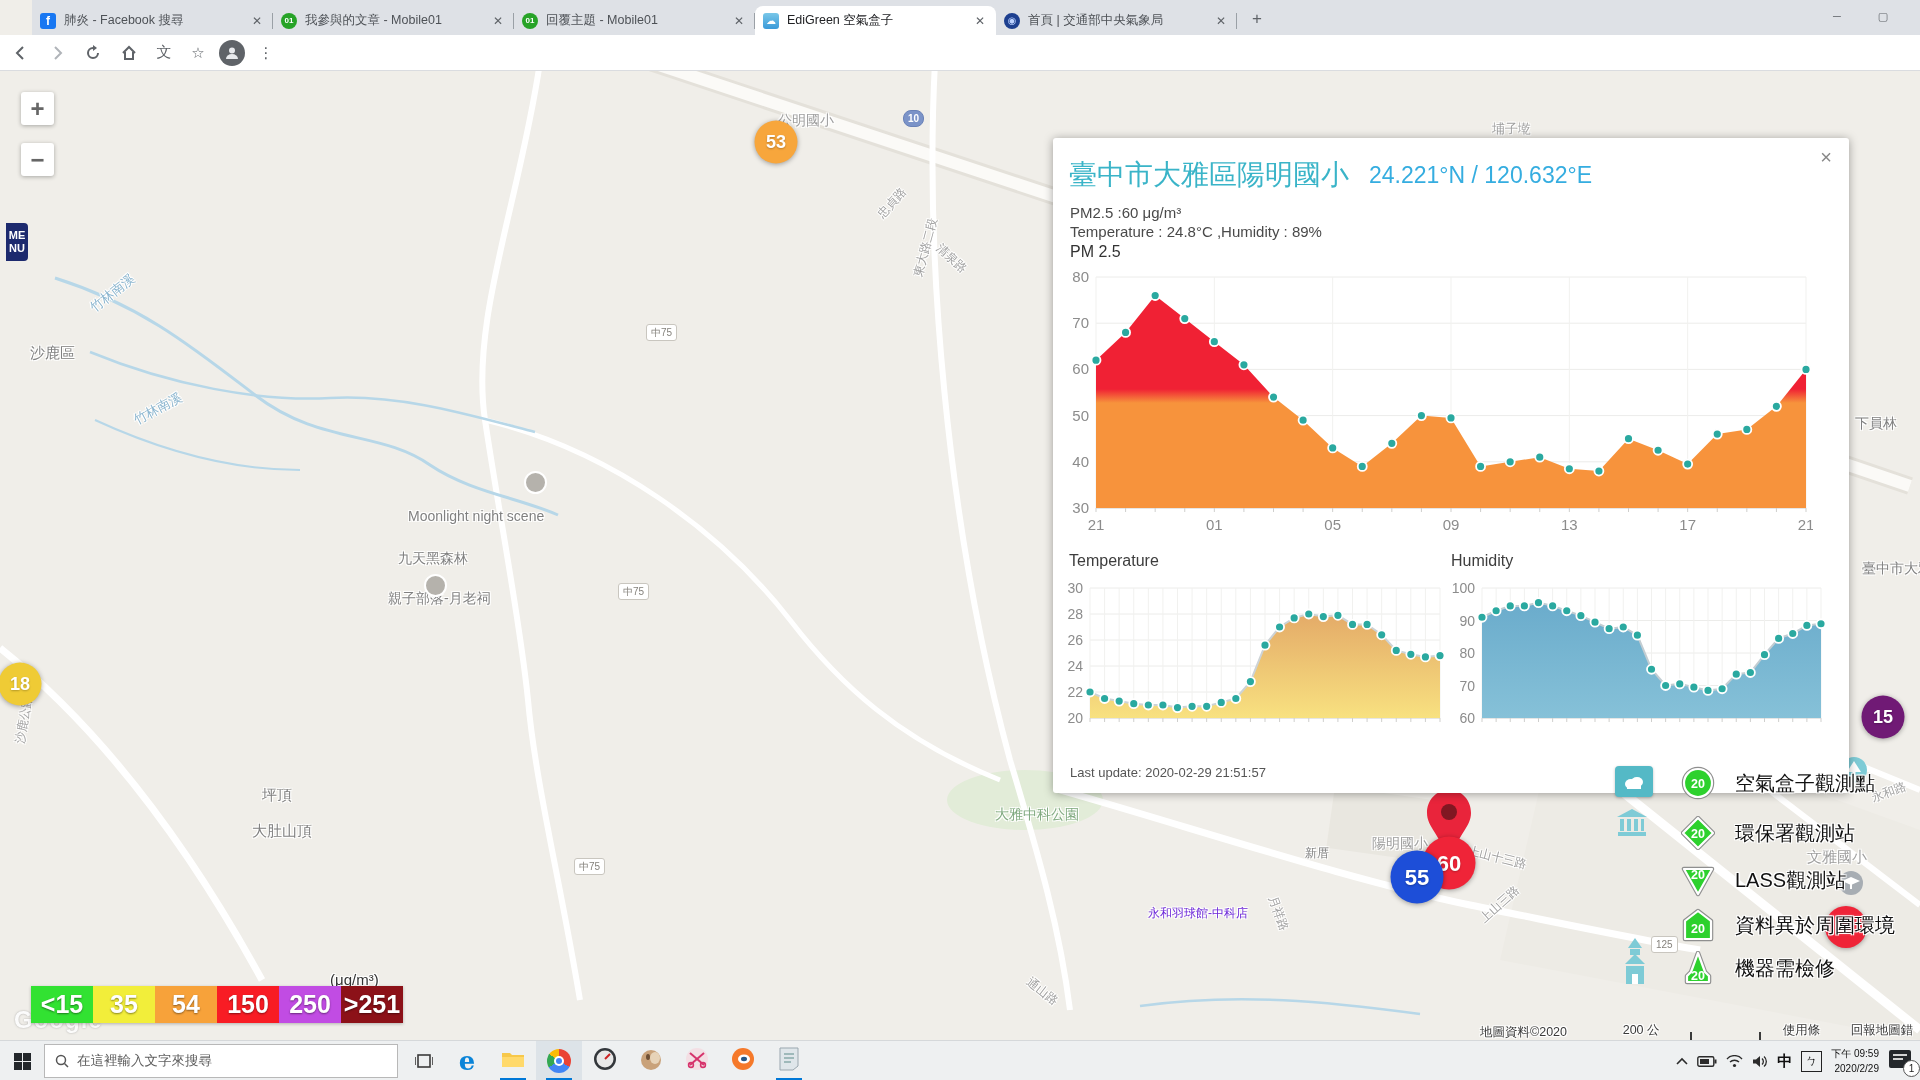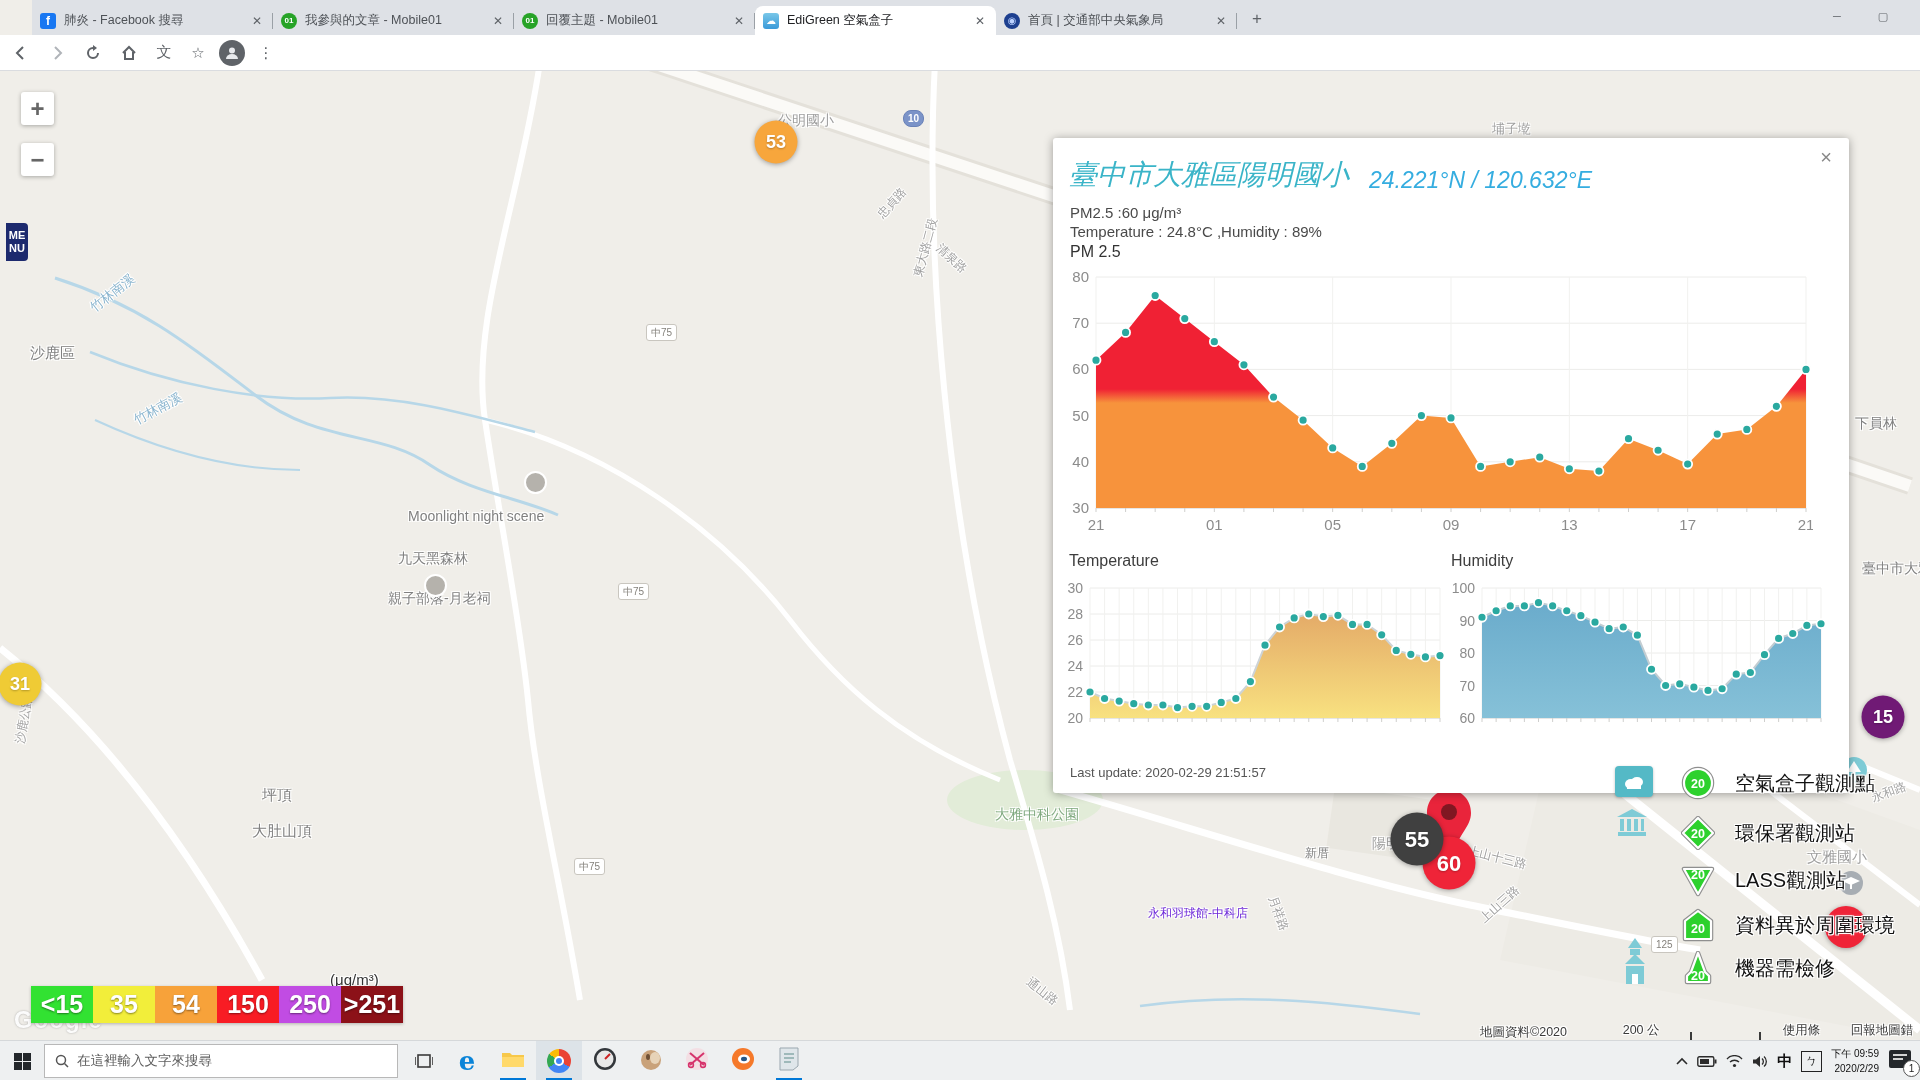--- a/index.html
+++ b/index.html
@@ -45,21 +45,21 @@
     z-index:12;display:flex;align-items:center;justify-content:center;box-shadow:0 1px 3px rgba(0,0,0,.25);cursor:pointer;}
   .legend-item{position:absolute;display:flex;align-items:center;gap:20px;z-index:12;transform:translateY(-50%);left:1681px;}
   .licon{width:34px;height:34px;flex:0 0 34px;}
   .legend-label{font-size:20px;color:#111;font-weight:500;white-space:nowrap;
     text-shadow:-1px -1px 0 #fff,1px -1px 0 #fff,-1px 1px 0 #fff,1px 1px 0 #fff,0 0 3px #fff;}
   
   #panel{position:absolute;left:1053px;top:138px;width:796px;height:655px;background:#fff;border-radius:3px;
     box-shadow:0 1px 10px rgba(0,0,0,.35);z-index:10;}
   #panel-close{position:absolute;right:12px;top:8px;font-size:20px;color:#888;cursor:pointer;width:22px;height:22px;
     text-align:center;line-height:22px;}
-  #panel-title-row{position:absolute;left:16px;top:18px;display:flex;align-items:flex-end;gap:20px;font-style:italic;}
+  #panel-title-row{position:absolute;left:16px;top:18px;display:flex;align-items:center;gap:20px;}
   #station-name{font-size:28px;color:#3ab4c8;}
   #station-coords{font-size:23px;color:#35ade0;}
   .panel-info{position:absolute;left:17px;font-size:15px;color:#4a4a4a;}
   #pm25-line{top:66px;} #temphum-line{top:85px;}
   #pm25-chart-label{position:absolute;left:17px;top:105px;font-size:16px;color:#333;}
   .chart{position:absolute;}
   #c0{left:10px;top:130px;} #c1{left:5px;top:440px;} #c2{left:389px;top:440px;}
   .chart-title{position:absolute;top:414px;font-size:16px;color:#3d3d3d;}
   #temp-title{left:16px;} #humid-title{left:398px;}
   #last-update{position:absolute;left:17px;top:627px;font-size:13px;color:#555;}
@@ -210,24 +210,24 @@
           <rect x="12" y="14" width="2" height="5" fill="#fff"></rect>
         </svg>
     </div>
 
     <svg id="pin" width="52" height="84" viewBox="0 0 52 84">
       <path d="M26,6 C13,6 4,16 4,29 C4,43 17,50 26,78 C35,50 48,43 48,29 C48,16 39,6 26,6 Z" fill="#e9243b"></path>
       <circle cx="26" cy="28" r="8" fill="#801722"></circle>
     </svg>
     <div class="marker" style="left: 1846px; top: 927px; height: 42px; width: 42px; font-size: 18px; background: rgb(239, 36, 56);"></div>
       <div class="marker" style="left: 776px; top: 142px; height: 43px; width: 43px; font-size: 18px; background: rgb(247, 166, 60);">53</div>
-      <div class="marker" style="left: 20px; top: 684px; height: 43px; width: 43px; font-size: 18px; background: rgb(239, 203, 53);">31</div>
+      <div class="marker" style="left: 20px; top: 684px; height: 43px; width: 43px; font-size: 18px; background: rgb(239, 203, 53);">18</div>
       <div class="marker" style="left: 1883px; top: 717px; height: 43px; width: 43px; font-size: 18px; background: #701a75;">15</div>
       <div class="marker" style="left: 1449px; top: 863px; height: 53px; width: 53px; font-size: 22px; background: rgb(239, 36, 56);">60</div>
-      <div class="marker" style="left: 1417px; top: 839px; height: 53px; width: 53px; font-size: 22px; background: #404040;">55</div>
+      <div class="marker" style="left: 1417px; top: 877px; height: 53px; width: 53px; font-size: 22px; background: #1d4ed8;">55</div>
 
     <div class="zoom-btn" style="top:92px;">+</div>
     <div class="zoom-btn" style="top:143px;">−</div>
     <div id="menu-tab">MENU</div>
 
     <div id="scale-unit">(μg/m³)</div>
     <div id="scale">
       <div class="scale-seg" style="background: rgb(50, 226, 50);">&lt;15</div>
         <div class="scale-seg" style="background: rgb(242, 238, 58);">35</div>
         <div class="scale-seg" style="background: rgb(247, 162, 58);">54</div>

